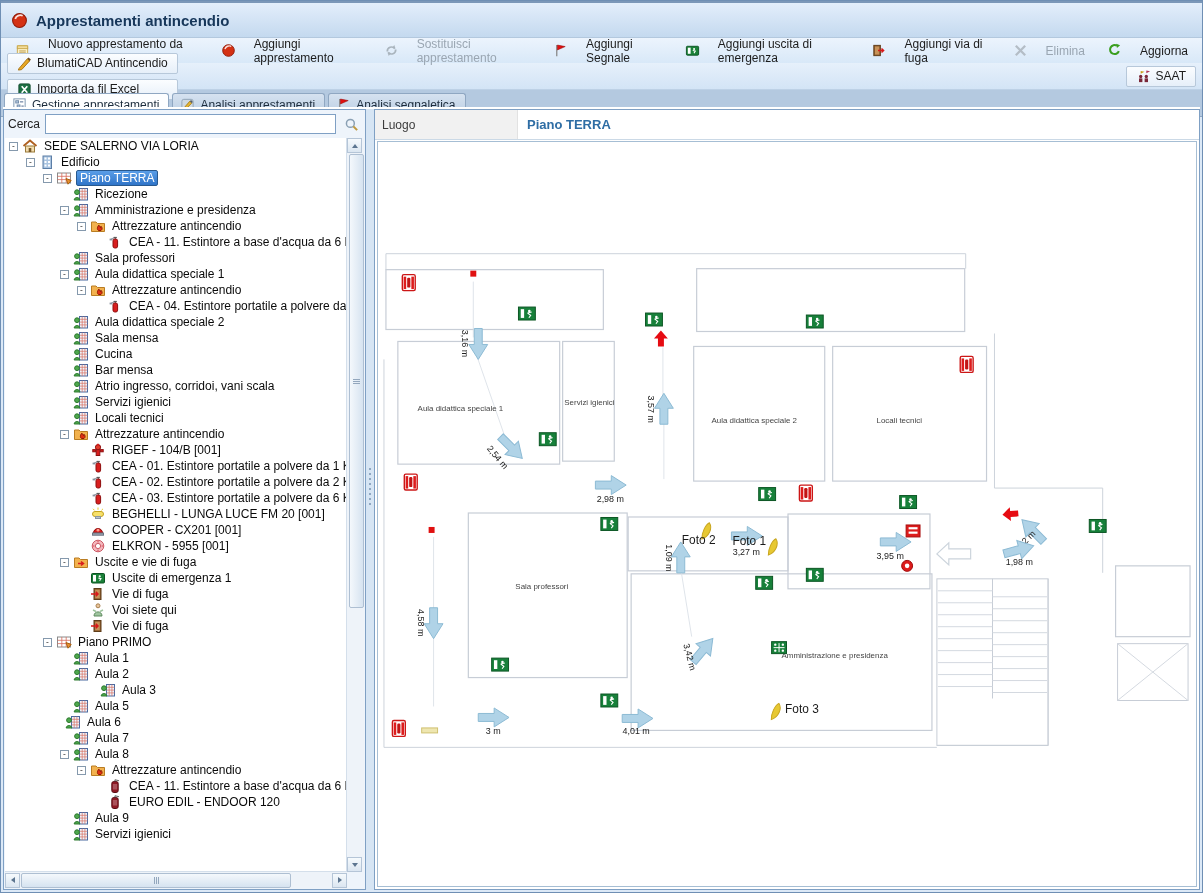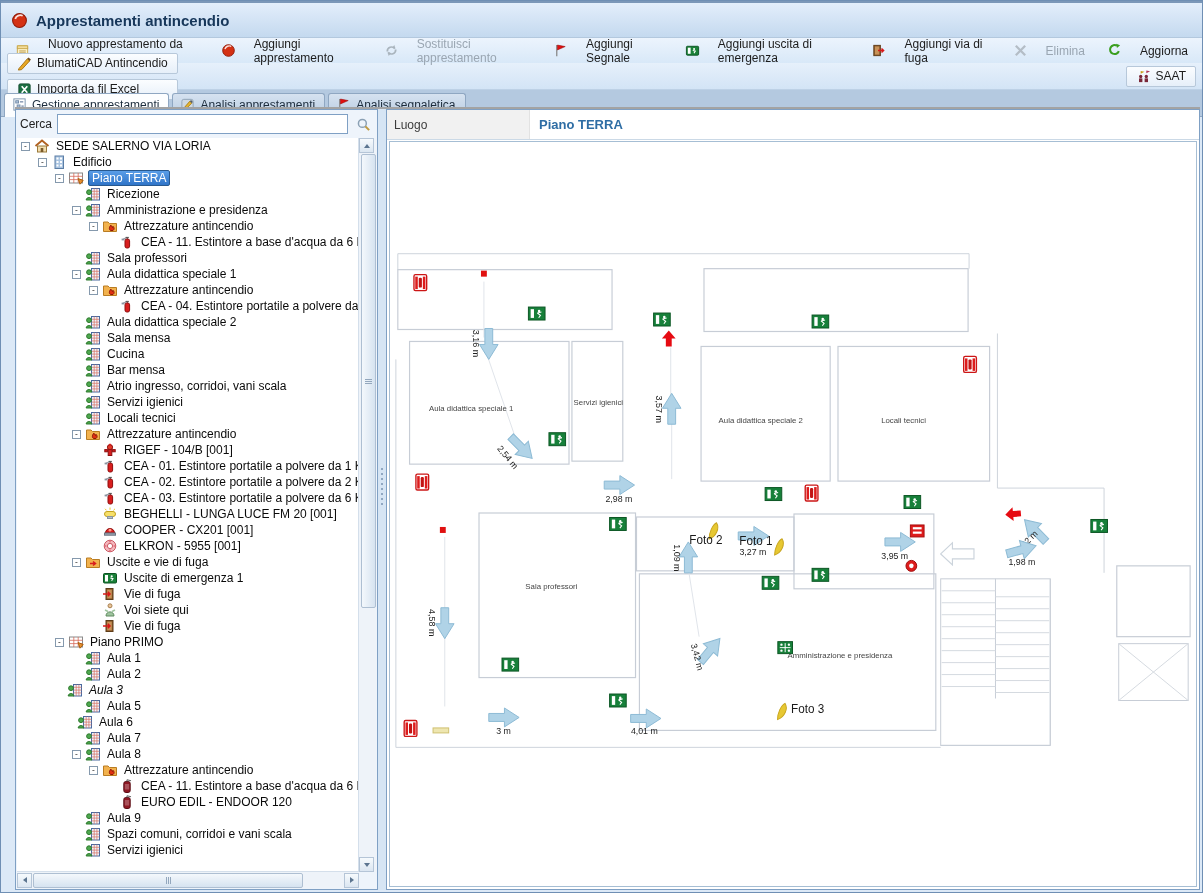--- a/index.html
+++ b/index.html
@@ -16,21 +16,21 @@
   .toolbar2{height:27px;background:linear-gradient(#e6f0fb,#d3e4f6);border-bottom:1px solid #bdd1e6;display:flex;align-items:center;justify-content:space-between;padding:0 6px;box-sizing:border-box;}
   .tb2g{display:flex;gap:5px;flex-direction:column;}
   .tb-btn2{display:flex;align-items:center;gap:5px;padding:2px 9px;font-size:12px;color:#1c1c1c;border:1px solid #b7c8da;border-radius:2px;background:linear-gradient(#fbfdff,#e6eff9);}
   .tb-btn2 svg{width:15px;height:15px;display:block;}
   
   .tabstrip{height:27px;background:#b4c9e0;display:flex;align-items:flex-end;padding:3px 3px 0 3px;gap:3px;border-bottom:1px solid #8fa7c2;box-sizing:border-box;}
   .tab{display:flex;align-items:center;gap:5px;padding:3px 9px 4px 7px;font-size:12px;color:#1c2c3c;background:linear-gradient(#d6e2f0,#b9cde2);border:1px solid #8fa7c2;border-bottom:none;border-radius:3px 3px 0 0;}
   .tab svg{width:15px;height:15px;display:block;}
   .tab.active{background:#fdfeff;position:relative;margin-bottom:-1px;padding-bottom:5px;font-weight:normal;}
   
-  .main{position:absolute;top:106px;left:2px;right:2px;bottom:2px;background:#a3a3a3;margin-left:12px;}
+  .main{position:absolute;top:106px;left:2px;right:2px;bottom:2px;background:#ffffff;}
   .left-panel{position:absolute;left:0;top:2px;width:363px;bottom:0;background:#eef4fb;border:1px solid #7fa0c4;box-sizing:border-box;}
   .search-row{height:28px;display:flex;align-items:center;gap:5px;padding:0 4px;}
   .search-row label{font-size:12px;color:#222;}
   .search-input{flex:1;height:18px;border:1px solid #7fa0c4;font-size:12px;padding:0 3px;background:#fff;outline:none;font-family:"Liberation Sans",sans-serif;}
   .search-btn{width:20px;height:20px;display:flex;align-items:center;justify-content:center;}
   .search-btn svg{width:15px;height:15px;}
   .treewrap{position:absolute;top:28px;left:1px;right:18px;bottom:17px;background:#fff;overflow:hidden;}
   .trow{height:16px;display:flex;align-items:center;white-space:nowrap;}
   .texp{width:9px;height:9px;border:1px solid #8599ad;background:#fff;font:8px/7px "DejaVu Sans Mono",monospace;text-align:center;color:#333;margin-right:4px;flex:none;box-sizing:border-box;}
   .tstub{width:13px;flex:none;}
@@ -644,21 +644,21 @@
             <span class="ticon">
               <svg viewBox="0 0 16 16">
                 <rect x="6.5" y="2.5" width="8" height="11.5" fill="#eef3fb" stroke="#4a6aa0"></rect>
                 <path d="M6.5,5.3 H14.5 M6.5,8.1 H14.5 M6.5,10.9 H14.5 M9.2,2.5 V14 M11.9,2.5 V14" stroke="#d87060" stroke-width=".7"></path>
                 <circle cx="4" cy="6.2" r="2.4" fill="#4ea84e" stroke="#2e7a2e"></circle>
                 <path d="M1.2,14 C1.2,10.8 6.8,10.8 6.8,14 Z" fill="#4ea84e" stroke="#2e7a2e"></path>
               </svg>
             </span>
             <span class="tlabel">Aula 2</span>
           </div>
-          <div class="trow" style="padding-left: 37px; font-style: italic;">
+          <div class="trow" style="padding-left: 82px;">
             <span class="tstub"></span>
             <span class="ticon">
               <svg viewBox="0 0 16 16">
                 <rect x="6.5" y="2.5" width="8" height="11.5" fill="#eef3fb" stroke="#4a6aa0"></rect>
                 <path d="M6.5,5.3 H14.5 M6.5,8.1 H14.5 M6.5,10.9 H14.5 M9.2,2.5 V14 M11.9,2.5 V14" stroke="#d87060" stroke-width=".7"></path>
                 <circle cx="4" cy="6.2" r="2.4" fill="#4ea84e" stroke="#2e7a2e"></circle>
                 <path d="M1.2,14 C1.2,10.8 6.8,10.8 6.8,14 Z" fill="#4ea84e" stroke="#2e7a2e"></path>
               </svg>
             </span>
             <span class="tlabel">Aula 3</span>
@@ -751,32 +751,20 @@
             <span class="tstub"></span>
             <span class="ticon">
               <svg viewBox="0 0 16 16">
                 <rect x="6.5" y="2.5" width="8" height="11.5" fill="#eef3fb" stroke="#4a6aa0"></rect>
                 <path d="M6.5,5.3 H14.5 M6.5,8.1 H14.5 M6.5,10.9 H14.5 M9.2,2.5 V14 M11.9,2.5 V14" stroke="#d87060" stroke-width=".7"></path>
                 <circle cx="4" cy="6.2" r="2.4" fill="#4ea84e" stroke="#2e7a2e"></circle>
                 <path d="M1.2,14 C1.2,10.8 6.8,10.8 6.8,14 Z" fill="#4ea84e" stroke="#2e7a2e"></path>
               </svg>
             </span>
             <span class="tlabel">Aula 9</span>
-          </div>
-          <div class="trow" style="padding-left: 55px;">
-            <span class="tstub"></span>
-            <span class="ticon">
-              <svg viewBox="0 0 16 16">
-                <rect x="6.5" y="2.5" width="8" height="11.5" fill="#eef3fb" stroke="#4a6aa0"></rect>
-                <path d="M6.5,5.3 H14.5 M6.5,8.1 H14.5 M6.5,10.9 H14.5 M9.2,2.5 V14 M11.9,2.5 V14" stroke="#d87060" stroke-width=".7"></path>
-                <circle cx="4" cy="6.2" r="2.4" fill="#4ea84e" stroke="#2e7a2e"></circle>
-                <path d="M1.2,14 C1.2,10.8 6.8,10.8 6.8,14 Z" fill="#4ea84e" stroke="#2e7a2e"></path>
-              </svg>
-            </span>
-            <span class="tlabel">Spazi comuni, corridoi e vani scala</span>
           </div>
           <div class="trow" style="padding-left: 55px;">
             <span class="tstub"></span>
             <span class="ticon">
               <svg viewBox="0 0 16 16">
                 <rect x="6.5" y="2.5" width="8" height="11.5" fill="#eef3fb" stroke="#4a6aa0"></rect>
                 <path d="M6.5,5.3 H14.5 M6.5,8.1 H14.5 M6.5,10.9 H14.5 M9.2,2.5 V14 M11.9,2.5 V14" stroke="#d87060" stroke-width=".7"></path>
                 <circle cx="4" cy="6.2" r="2.4" fill="#4ea84e" stroke="#2e7a2e"></circle>
                 <path d="M1.2,14 C1.2,10.8 6.8,10.8 6.8,14 Z" fill="#4ea84e" stroke="#2e7a2e"></path>
               </svg>

